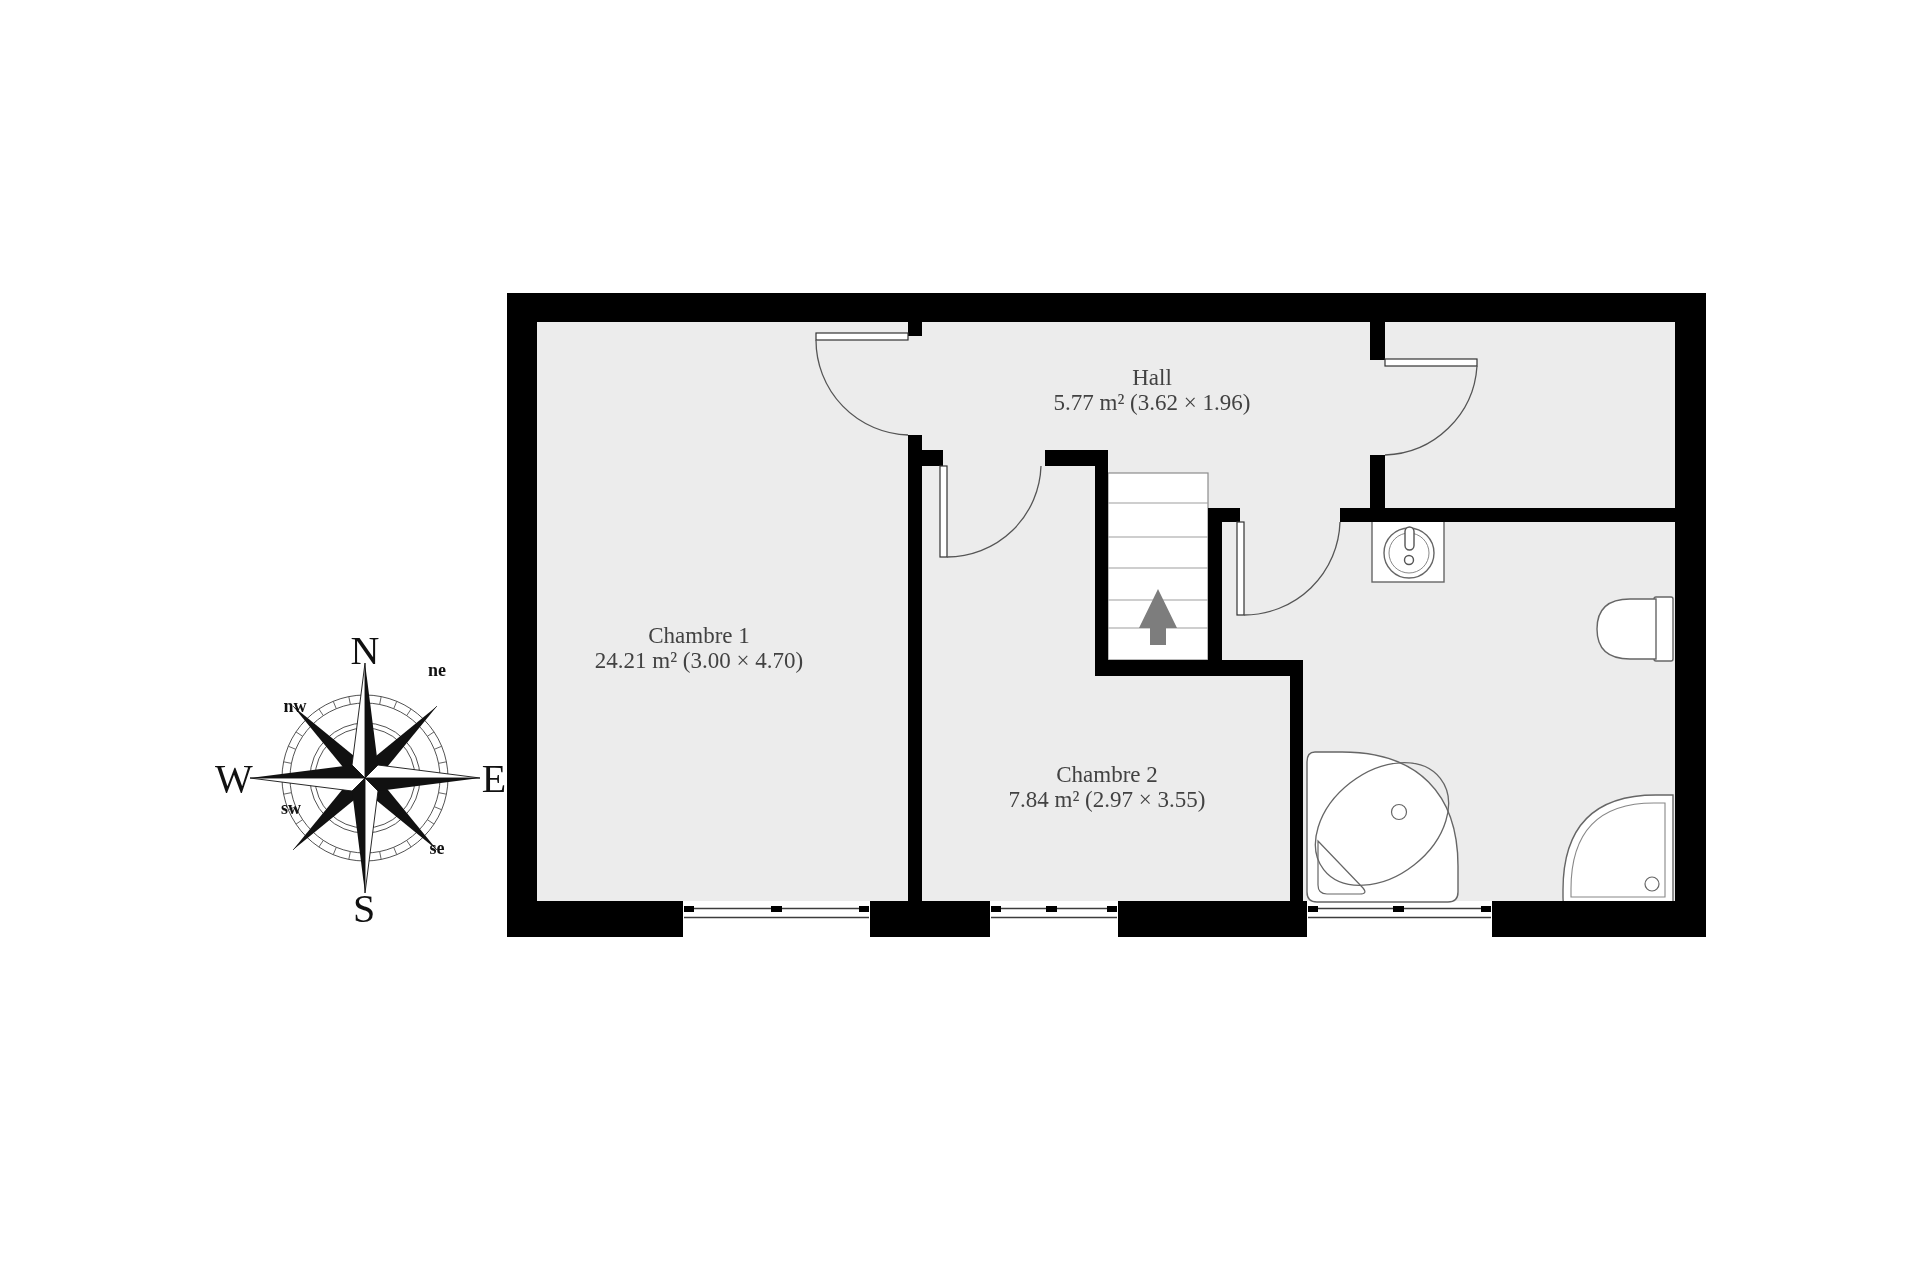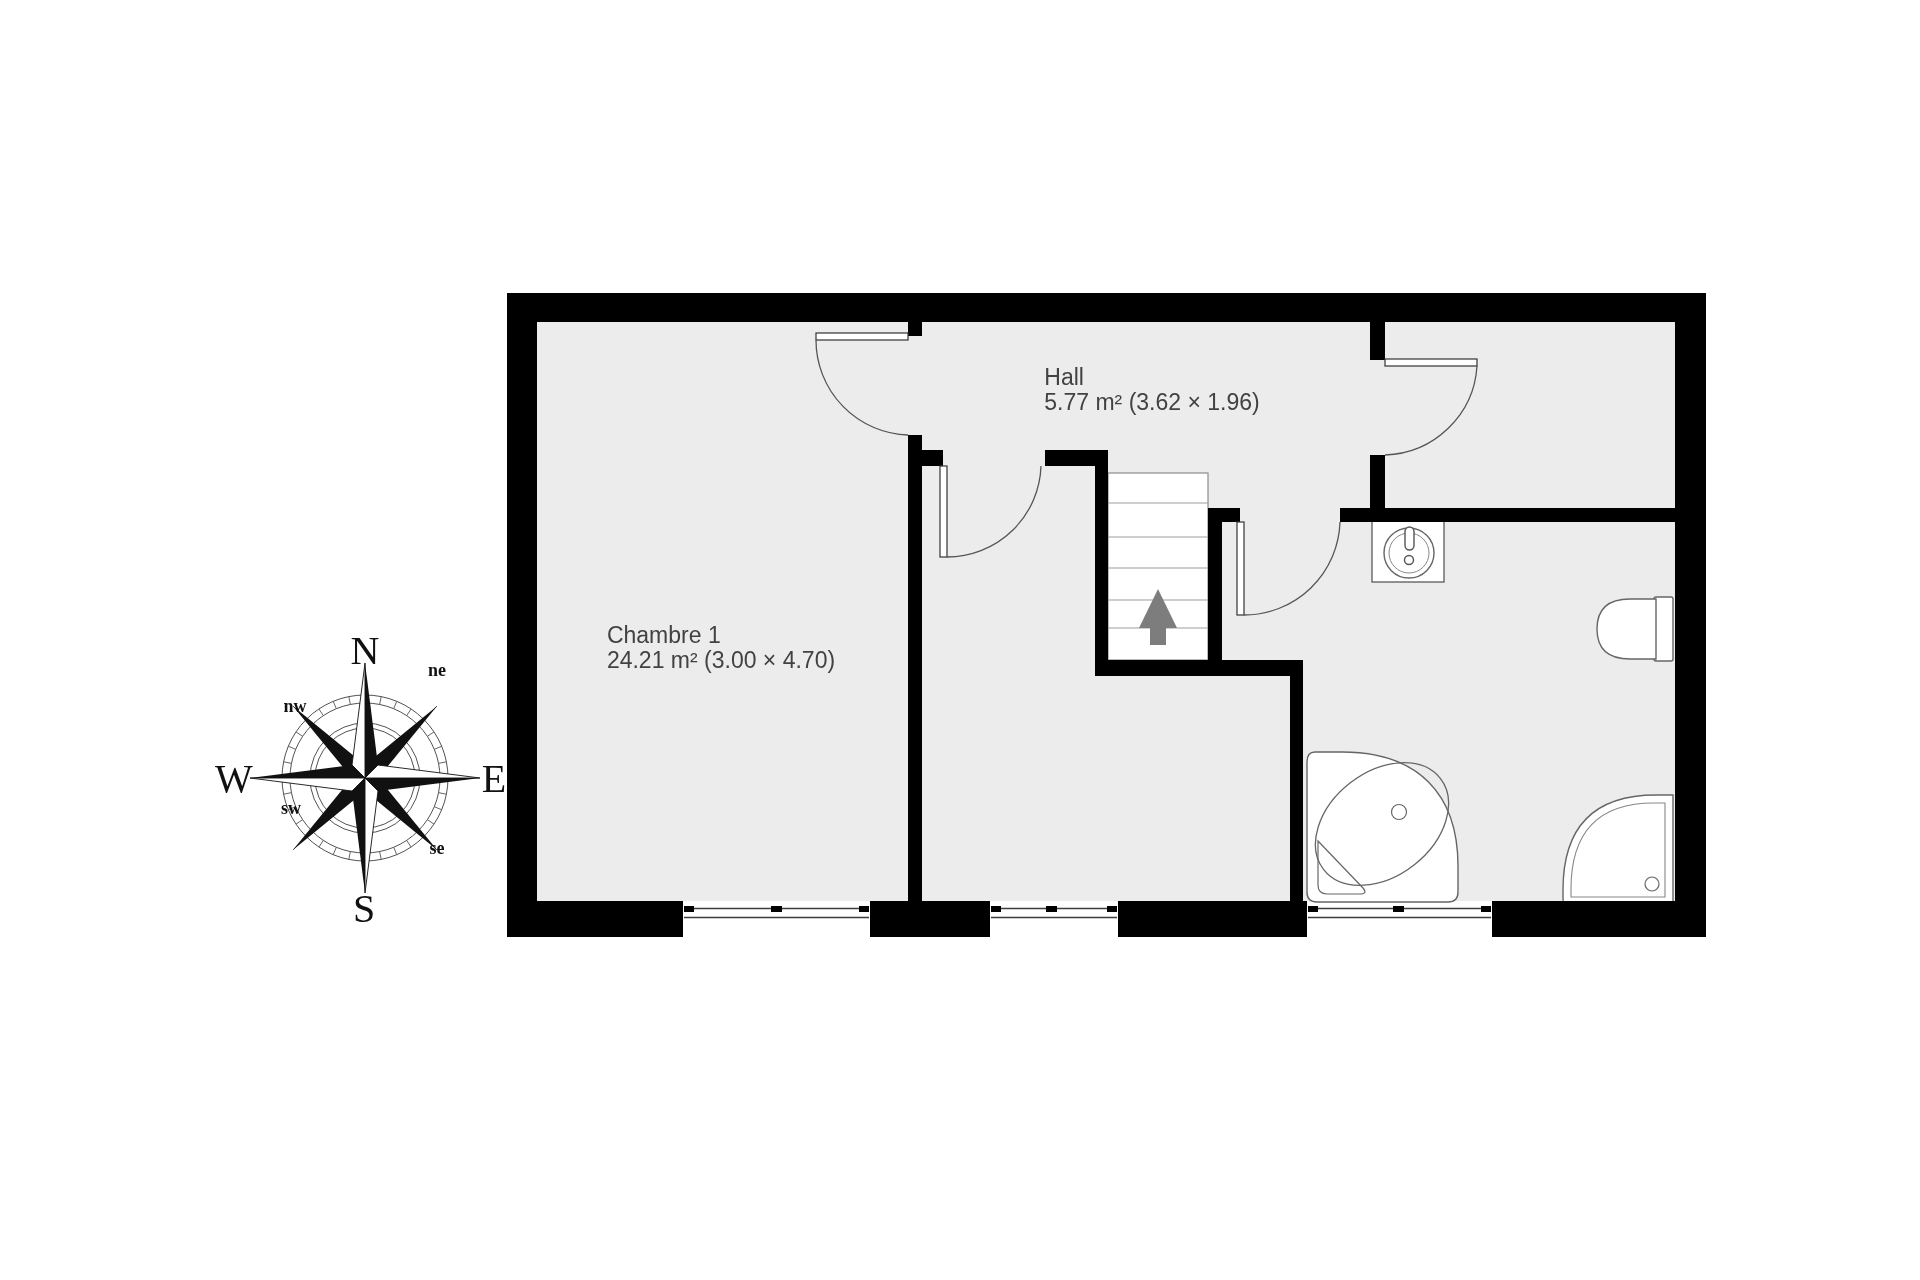--- a/index.html
+++ b/index.html
@@ -1,20 +1,20 @@
 <!DOCTYPE html>
 <html><head>
 <meta charset="utf-8">
 <style>
   html,body{margin:0;padding:0;background:#ffffff;}
   .stage{position:relative;width:1920px;height:1280px;background:#ffffff;overflow:hidden;
          font-family:"Liberation Sans",sans-serif;}
   .plan-svg{position:absolute;left:0;top:0;}
-  .room-label{position:absolute;transform:translate(-50%,-50%);text-align:left;
-              color:#424242;font-size:23px;line-height:25px;white-space:nowrap;}
+  .room-label{position:absolute;transform:translate(-50%,-50%);text-align:center;
+              color:#424242;font-size:23px;line-height:25px;white-space:nowrap;font-family:Liberation Serif, serif;}
   .compass-letter{position:absolute;transform:translate(-50%,-50%);
                   font-family:"Liberation Serif",serif;color:#111111;white-space:nowrap;}
   .compass-letter.big{font-size:40px;}
   .compass-letter.small{font-size:18px;font-weight:bold;}
 </style>
 </head>
 <body>
 
 <div class="stage">
 
@@ -189,27 +189,31 @@
           <polygon points="0,-115 -13,-13 0,0" fill="#ffffff" stroke="#111111" stroke-width="0.9"></polygon>
         </g>
         <g transform="rotate(270)">
           <polygon points="0,-115 13,-13 0,0" fill="#111111"></polygon>
           <polygon points="0,-115 -13,-13 0,0" fill="#ffffff" stroke="#111111" stroke-width="0.9"></polygon>
         </g>
       </g>
     </g>
   </svg>
 
-  <div class="room-label" style="left:721px;top:648px">
+  <div class="room-label" style="left:699px;top:648px">
     <div>Chambre 1</div>
     <div>24.21 m² (3.00 × 4.70)</div>
   </div>
   <div class="room-label" style="left:1152px;top:390px">
     <div>Hall</div>
     <div>5.77 m² (3.62 × 1.96)</div>
+  </div>
+  <div class="room-label" style="left:1107px;top:787px">
+    <div>Chambre 2</div>
+    <div>7.84 m² (2.97 × 3.55)</div>
   </div>
 
   <div class="compass-letter big" style="left:365px;top:650px">N</div>
   <div class="compass-letter big" style="left:364px;top:908px">S</div>
   <div class="compass-letter big" style="left:234px;top:778px">W</div>
   <div class="compass-letter big" style="left:494px;top:778px">E</div>
   <div class="compass-letter small" style="left:295px;top:706px">nw</div>
   <div class="compass-letter small" style="left:437px;top:670px">ne</div>
   <div class="compass-letter small" style="left:291px;top:808px">sw</div>
   <div class="compass-letter small" style="left:437px;top:848px">se</div>

